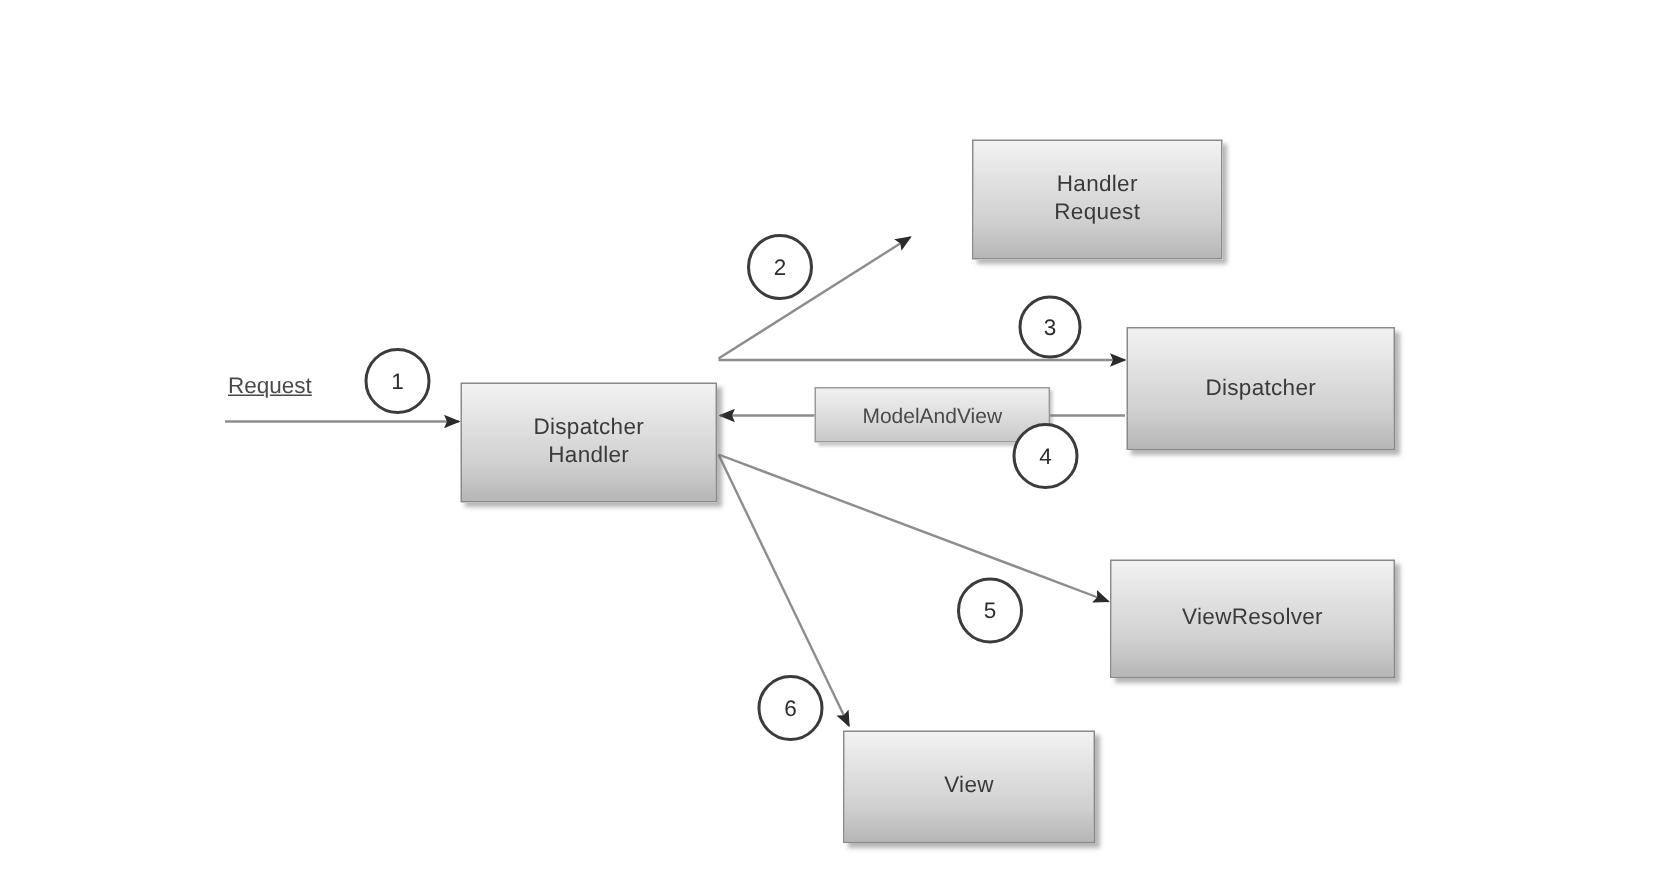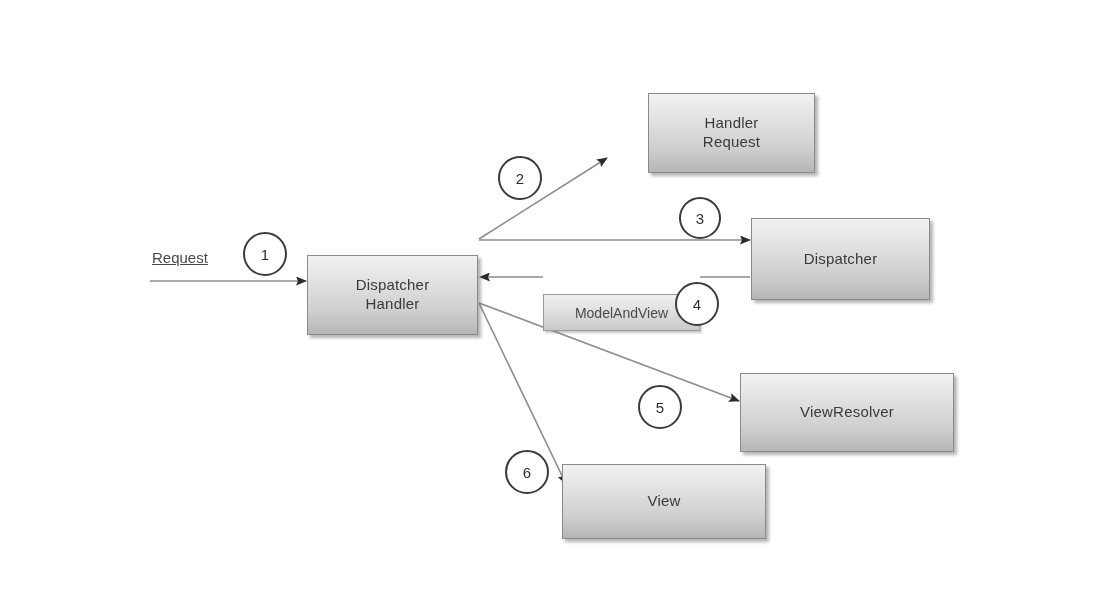--- a/index.html
+++ b/index.html
@@ -8,21 +8,21 @@
   svg.wires{position:absolute;left:0;top:0;width:1106px;height:592px;}
   .node{position:absolute;box-sizing:border-box;
         background:linear-gradient(to bottom,#f2f2f2 0%,#e4e4e4 28%,#cfcfcf 70%,#b6b6b6 100%);
         border:1px solid #8a8a8a;
         box-shadow:3px 3px 3px rgba(120,120,120,0.55);
         display:flex;align-items:center;justify-content:center;text-align:center;}
   .node .lbl{color:#3a3a3a;font-size:15px;line-height:1.25;letter-spacing:.2px;}
   .taglabel{position:absolute;box-sizing:border-box;
         background:linear-gradient(to bottom,#f0f0f0 0%,#e2e2e2 40%,#c9c9c9 100%);
         border:1px solid #9a9a9a;box-shadow:2px 2px 2px rgba(130,130,130,0.45);
-        display:flex;align-items:center;justify-content:center;margin-top:36px;}
+        display:flex;align-items:center;justify-content:center;}
   .taglabel .lbl{color:#4a4a4a;font-size:14px;}
   .circ{position:absolute;border:2px solid #3b3b3b;border-radius:50%;
         background:#fff;display:flex;align-items:center;justify-content:center;}
   .circ span{color:#2e2e2e;font-size:15px;line-height:1;}
   .plain{position:absolute;color:#4a4a4a;font-size:15px;white-space:nowrap;}
 </style>
 </head>
 <body>
 
 <div id="canvas">
@@ -61,25 +61,25 @@
     <div class="lbl">
       <div>Handler</div>
       <div>Request</div>
     </div>
   </div>
 
   <div class="node" style="left:751px;top:218px;width:179px;height:82px;">
     <div class="lbl">Dispatcher</div>
   </div>
 
-  <div class="node" style="left:740px;top:373px;width:214px;height:79px;">
+  <div class="node" style="left:740px;top:373px;width:190px;height:79px;">
     <div class="lbl">ViewResolver</div>
   </div>
 
-  <div class="node" style="left:562px;top:464px;width:204px;height:75px;">
+  <div class="node" style="left:562px;top:487px;width:168px;height:75px;">
     <div class="lbl">View</div>
   </div>
 
   <div class="taglabel" style="left:543px;top:258px;width:157px;height:37px;">
     <div class="lbl">ModelAndView</div>
   </div>
 
   <div class="circ" style="left:243px;top:232px;width:40px;height:40px;">
     <span>1</span>
   </div>

